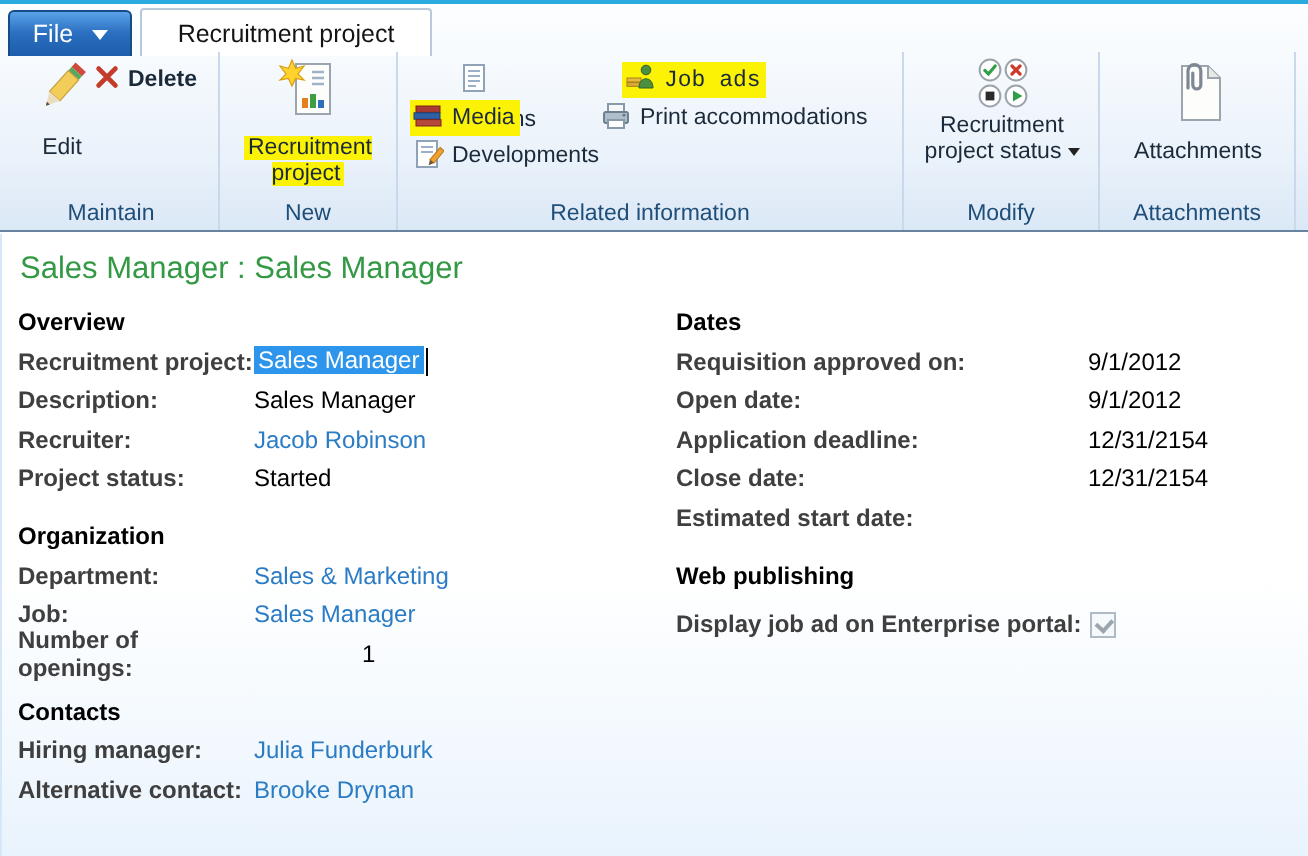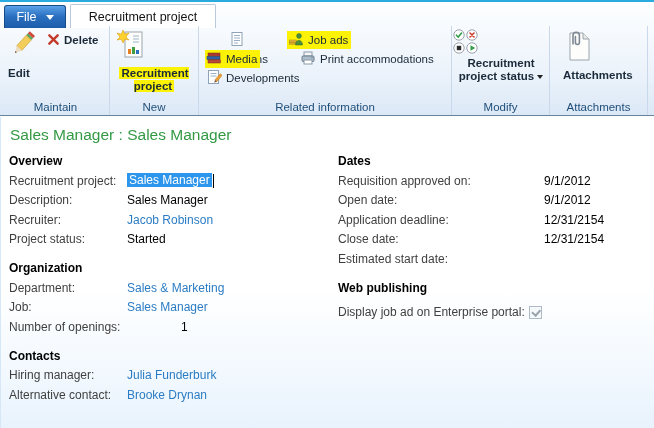--- a/index.html
+++ b/index.html
@@ -19,43 +19,43 @@
 
   
   .ribbon { height:90px; background:linear-gradient(#f8fbfe,#e9f1fa 62%,#dbe8f6);
     border-bottom:1px solid #68839f; display:flex; padding-left:2px; }
   .rgroup { position:relative; height:100%; border-right:1px solid #c9d8ea; flex:0 0 auto; }
   .g-maintain { width:108px; } .g-new { width:89px; } .g-related { width:253px; }
   .g-modify { width:98px; } .g-attach { width:98px; }
   .group-label { position:absolute; bottom:2px; left:0; right:0; text-align:center;
     font-size:11.5px; color:#1f4e79; }
 
-  .bigbtn { position:absolute; top:3px; display:flex; flex-direction:column; align-items:flex-start;
-    font-size:11.5px; color:#1b2a3a; cursor:pointer; text-align:center; line-height:13px;font-weight:bold; }
+  .bigbtn { position:absolute; top:3px; display:flex; flex-direction:column; align-items:center;
+    font-size:11.5px; color:#1b2a3a; cursor:pointer; text-align:center; line-height:13px; }
   .bigbtn .blabel { margin-top:3px; }
   .smallbtn { position:absolute; height:18px; display:flex; align-items:center; gap:4px;
     font-size:11.5px; color:#1b2a3a; cursor:pointer; white-space:nowrap; padding:0 3px 0 1px; }
   .hl { background:#fbf205; }
   .hl-inline { background:#fbf205; padding:0 2px; }
   .dd-arrow { display:inline-block; width:0; height:0; border-left:3.5px solid transparent;
     border-right:3.5px solid transparent; border-top:4px solid #222; margin-left:3px; vertical-align:middle; }
   .statgrid { display:grid; grid-template-columns:12px 12px; grid-gap:1px; }
 
   
   .content { position:absolute; top:117px; left:0; right:0; bottom:0;
     background:linear-gradient(180deg,#ffffff 55%,#f3f9fe 80%,#e9f3fd 100%);
     border-left:1px solid #d6e8f8; }
   .page-title { position:absolute; left:9px; top:9px; font-size:15.5px; color:#339944; }
   .col { position:absolute; top:35px; }
   .col-left { left:8px; width:322px; }
   .col-right { left:337px; width:312px; }
   .sec-header { font-weight:bold; font-size:12px; color:#000; line-height:19px; }
   .sec-gap { margin-top:10px; }
   .frow { display:flex; align-items:center; height:19.5px; font-size:12px; }
-  .flabel { color:#3f3f3f; flex:0 0 auto; }
+  .flabel { color:#3f3f3f; flex:0 0 auto;font-weight:bold; }
   .col-left .flabel { width:118px; }
   .col-right .flabel { width:206px; }
   .val-plain { color:#000; }
   .val-link { color:#2b7cc4; cursor:pointer; }
   .val-selected { background:#2e95ec; color:#fff; padding:0 2px; }
   .caret { display:inline-block; width:1px; height:14px; background:#000; vertical-align:middle; margin-left:1px; }
   .val-num { padding-left:54px; color:#000; }
   .cb-row { margin-top:5px; }
   .checkbox { width:13px; height:13px; border:1px solid #aebbc7; background:#f6f9fb;
     margin-left:4px; position:relative; flex:0 0 auto; }
@@ -146,21 +146,21 @@
             <rect x="2.5" y="1.5" width="10" height="13" fill="#fff" stroke="#8fa3b8"></rect>
             <path d="M4.5 4.5h6M4.5 7h6" stroke="#9ab0c8" stroke-width="1"></path>
             <g transform="rotate(40 11 10)">
               <rect x="10" y="4" width="2.6" height="8" fill="#f0a030" stroke="#b87818" stroke-width="0.5"></rect>
               <polygon points="10,12 12.6,12 11.3,14.5" fill="#6b5138"></polygon>
             </g>
           </svg>
       </span>
       <span>Developments</span>
     </div>
-    <div class="smallbtn hl" style="left:88px; top:5px;">
+    <div class="smallbtn hl" style="left:112px; top:5px;font-family:Liberation Mono, monospace;">
       <span>
         <svg width="16" height="16" viewBox="0 0 16 16">
             <rect x="1.5" y="9" width="7" height="2" fill="#e7b93c" stroke="#a88318" stroke-width="0.5"></rect>
             <rect x="1.5" y="11.2" width="7" height="2" fill="#d9a832" stroke="#a88318" stroke-width="0.5"></rect>
             <circle cx="11" cy="5" r="2.4" fill="#4b8f3f" stroke="#2f6428" stroke-width="0.5"></circle>
             <path d="M7.5 14c0-3 1.6-4.6 3.5-4.6s3.5 1.6 3.5 4.6z" fill="#4b8f3f" stroke="#2f6428" stroke-width="0.5"></path>
           </svg>
       </span>
       <span>Job ads</span>
     </div>

